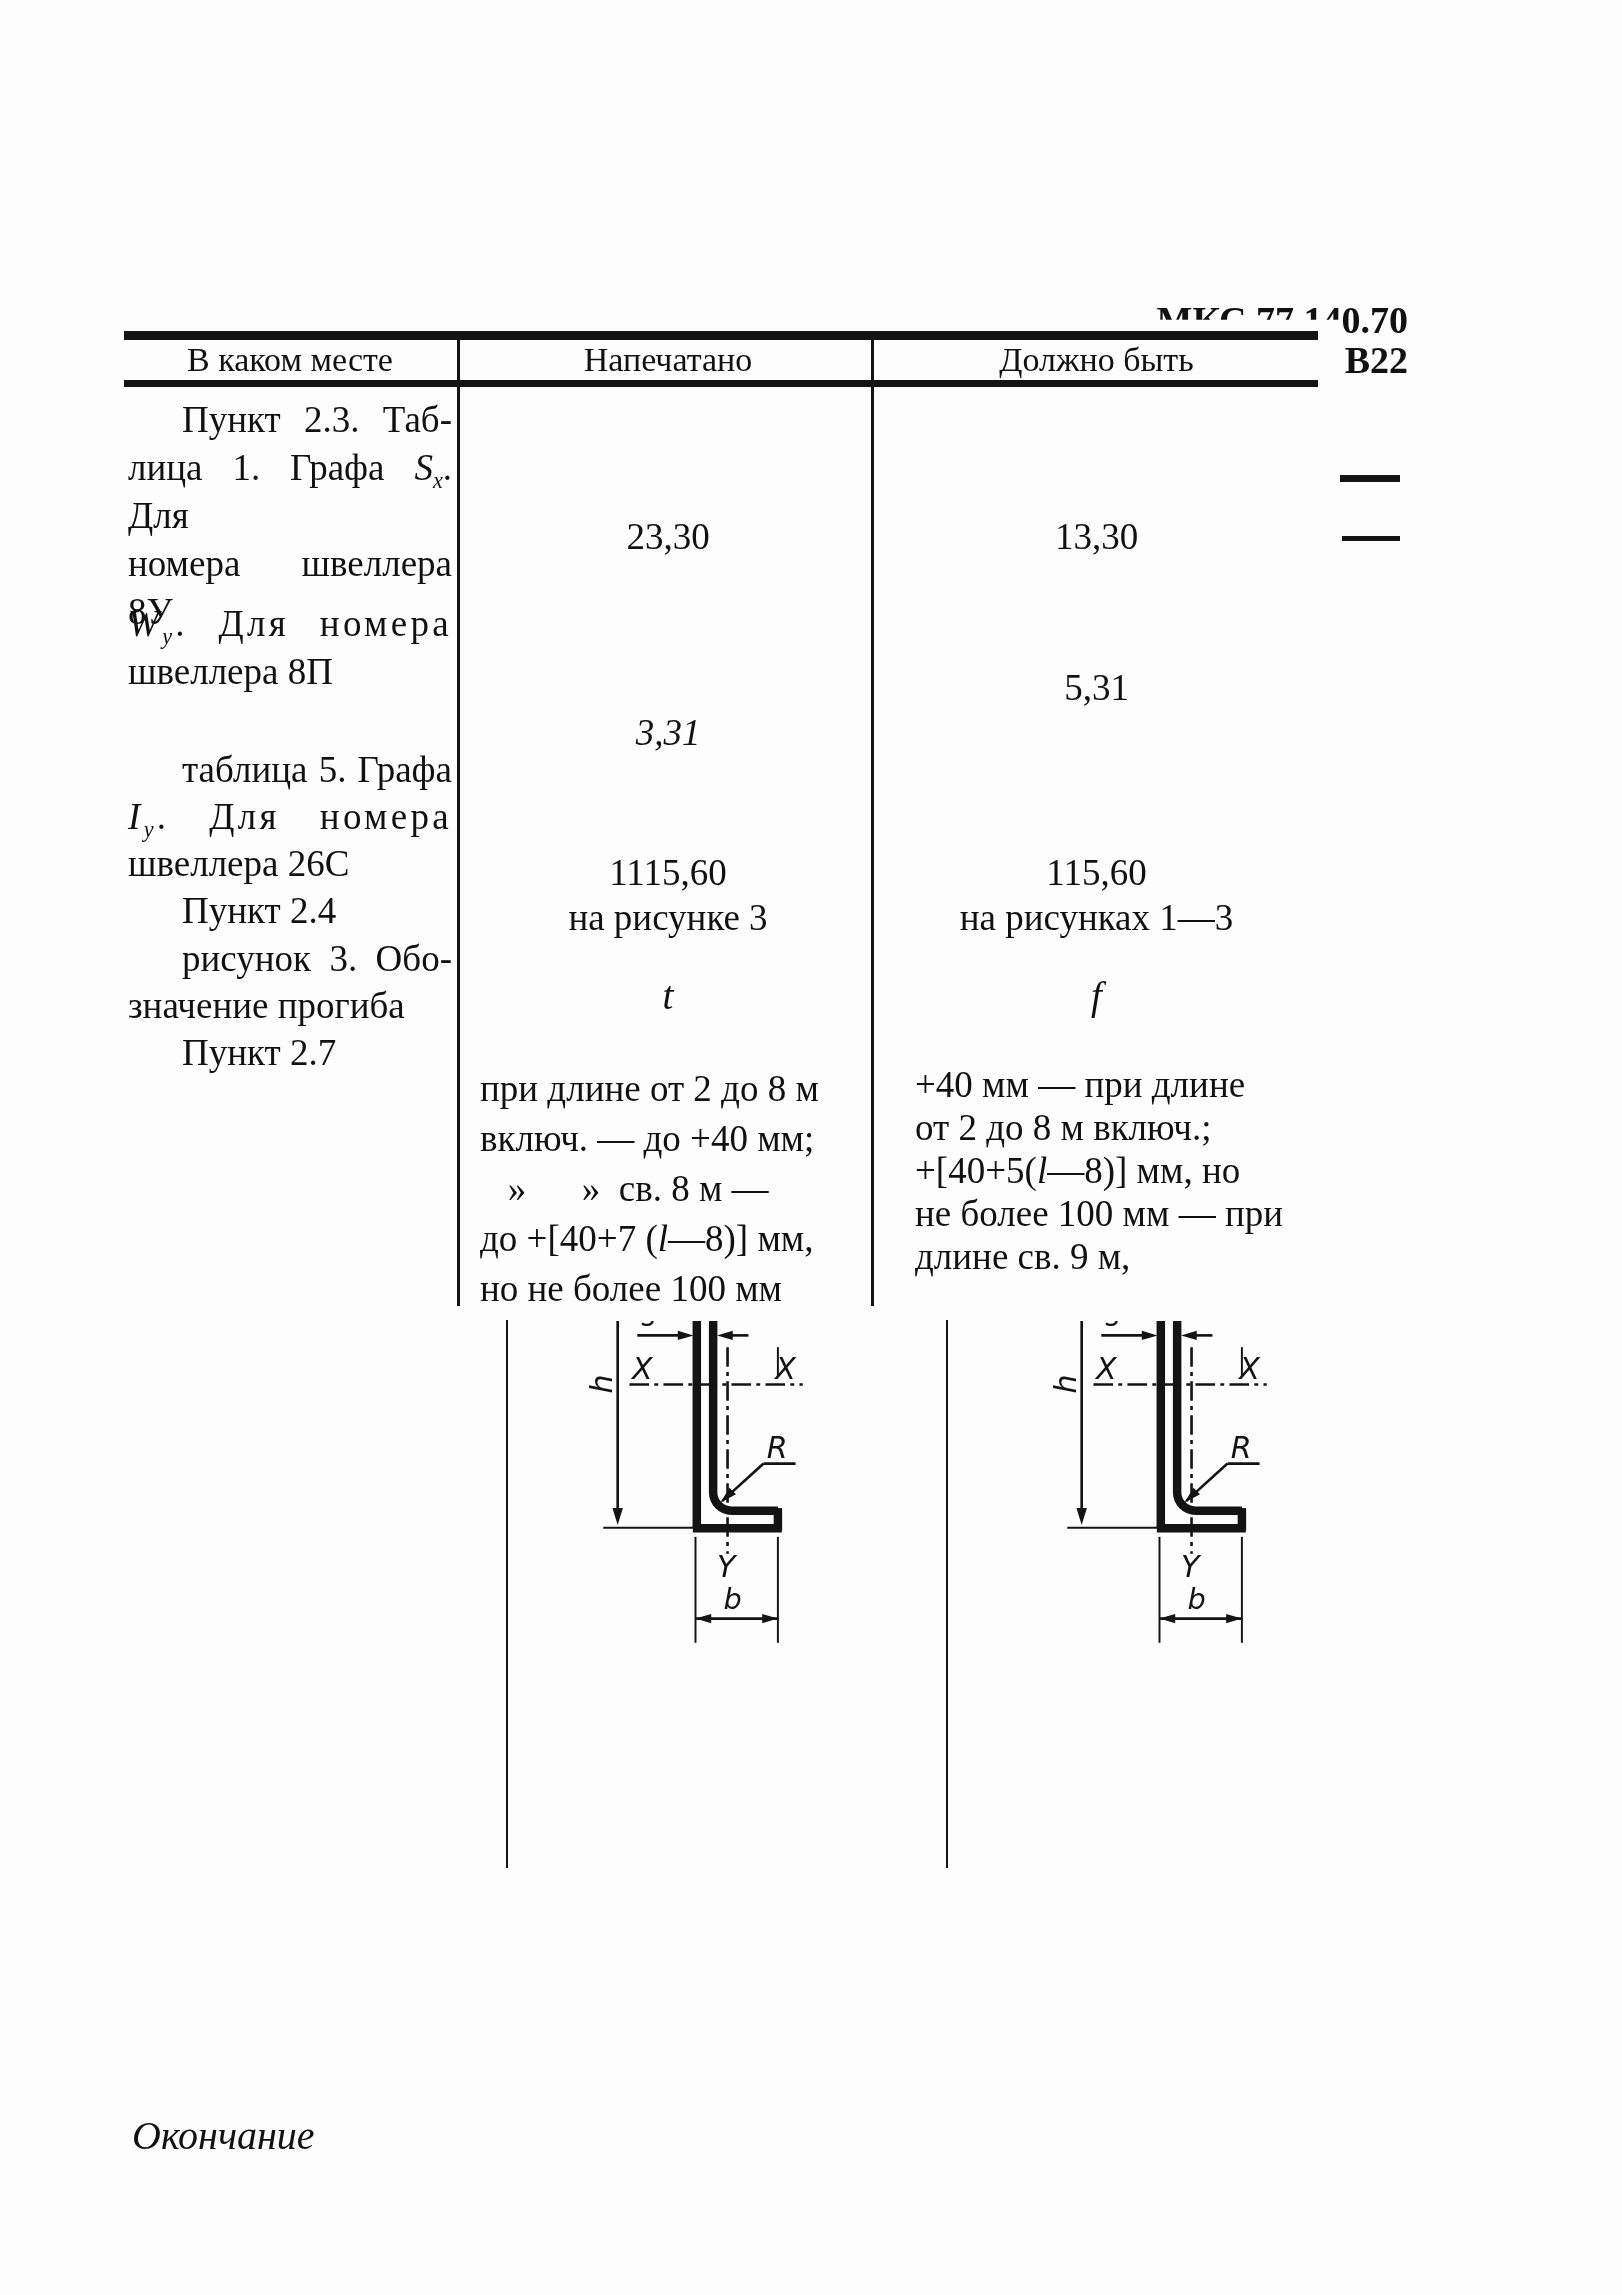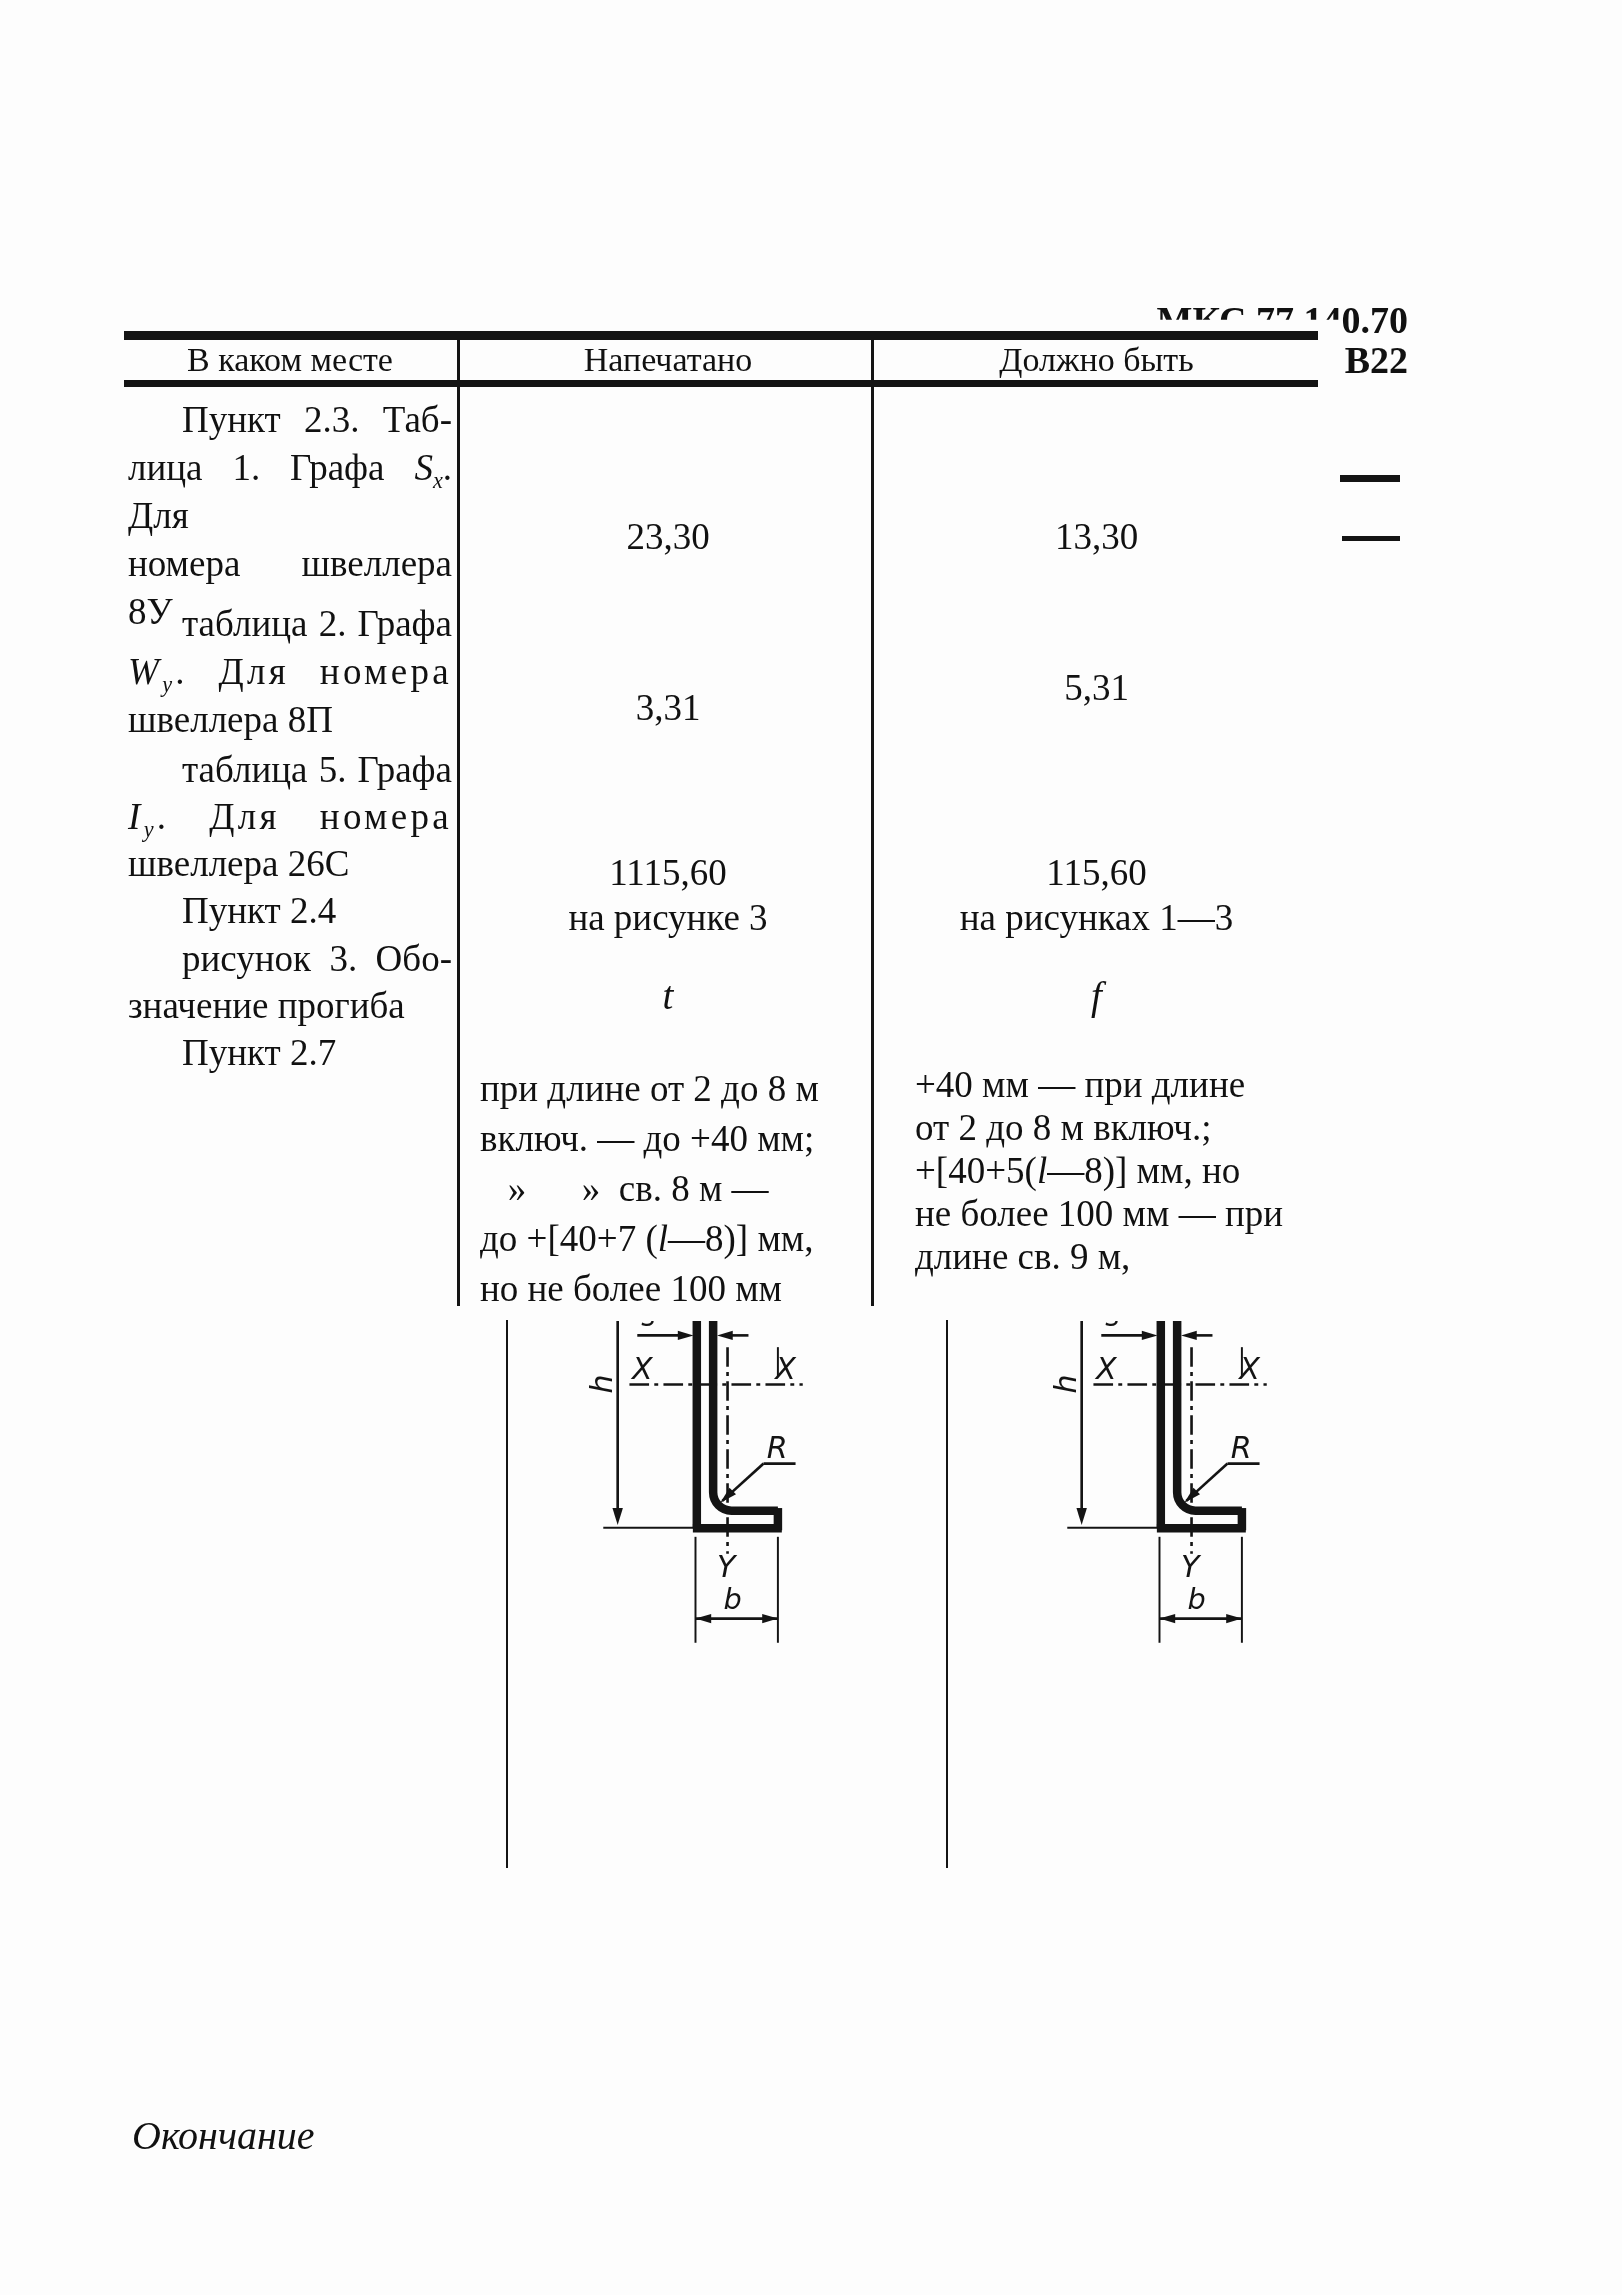--- a/index.html
+++ b/index.html
@@ -56,25 +56,24 @@
   <div class="c1block" style="top:396px;line-height:48px;">
     <div class="line ind fill">Пункт 2.3. Таб-</div>
     <div class="line fill"><span>лица 1. Графа </span><i class="sym">S</i><sub>x</sub><span>. Для</span></div>
     <div class="line fill">номера швеллера</div>
     <div class="line">8У</div>
   </div>
   <div class="val val2" style="top:515px;">23,30</div>
   <div class="val val3" style="top:515px;">13,30</div>
 
   <div class="c1block" style="top:600px;line-height:48px;">
-    <div class="line ind fill">таблица 2. Графа</div>
     <div class="line fill lsp"><i class="sym">W</i><sub>y</sub><span>. Для номера</span></div>
     <div class="line">швеллера 8П</div>
   </div>
-  <div class="val val2" style="top:686px;">3,31</div>
+  <div class="val val2" style="top:711px;font-style:italic;">3,31</div>
   <div class="val val3" style="top:666px;">5,31</div>
 
   <div class="c1block" style="top:746px;line-height:47px;">
     <div class="line ind fill">таблица 5. Графа</div>
     <div class="line fill lsp"><i class="sym">I</i><sub>y</sub><span>. Для номера</span></div>
     <div class="line">швеллера 26С</div>
   </div>
   <div class="val val2" style="top:851px;">1115,60</div>
   <div class="val val3" style="top:851px;">115,60</div>
 

